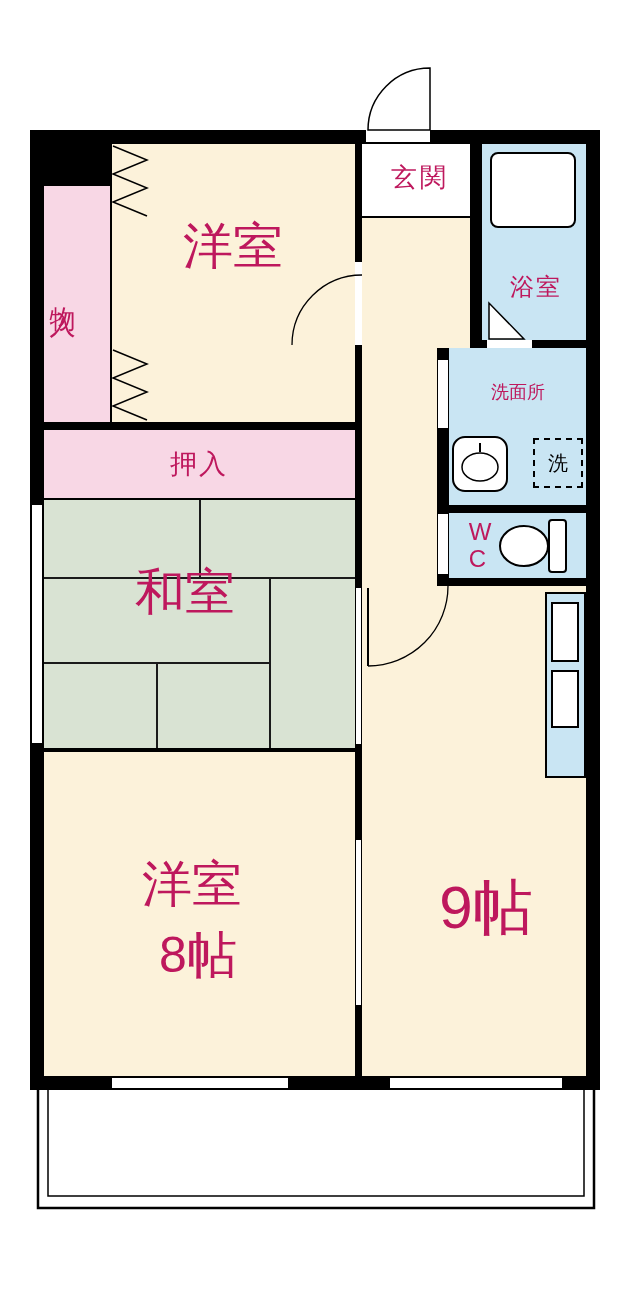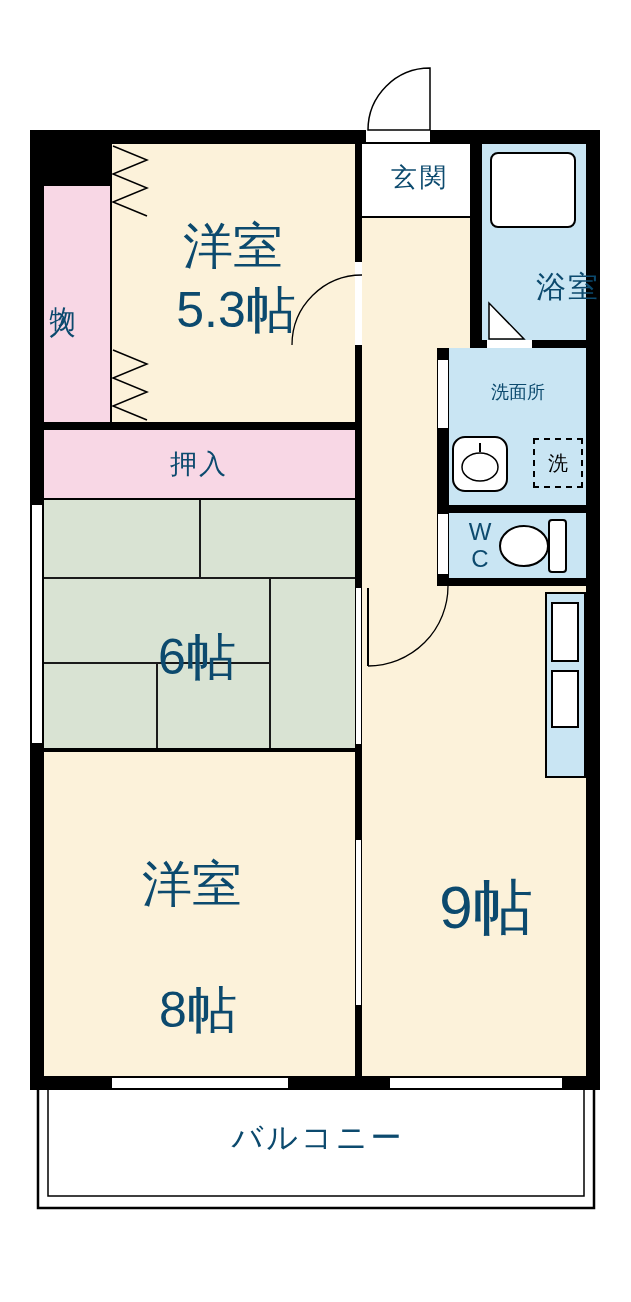--- a/index.html
+++ b/index.html
@@ -1,21 +1,21 @@
 <!DOCTYPE html>
 <html><head>
 <meta charset="utf-8">
 <style>
   * { margin:0; padding:0; box-sizing:border-box; }
   html,body { background:#ffffff; }
   body { font-family:"Liberation Sans","DejaVu Sans",sans-serif; }
   .plan { position:relative; width:631px; height:1302px; background:#fff; overflow:hidden; }
   .abs { position:absolute; }
   .white { background:#ffffff; }
-  .lbl { position:absolute; transform:translate(-50%,-50%); color:#0c4a6e; text-align:center; white-space:nowrap; line-height:1; }
+  .lbl { position:absolute; transform:translate(-50%,-50%); color:#be185d; text-align:left; white-space:nowrap; line-height:1; }
   .lbl.multi { white-space:pre-line; line-height:1.12; }
   .vert { writing-mode:vertical-rl; text-orientation:upright; letter-spacing:4px; }
   .tatami { background:#1a1a1a; }
   svg.ovl { position:absolute; left:0; top:0; }
   .dashedbox { position:absolute; border:2px dashed #000; display:flex; align-items:center; justify-content:center; }
   .whitebox { position:absolute; background:#fff; border:2px solid #000; }
 </style>
 </head>
 <body>
 
@@ -91,26 +91,24 @@
       <ellipse cx="524" cy="546" rx="24" ry="20" fill="#ffffff" stroke="#000000" stroke-width="2"></ellipse>
     </g>
     <g>
       <polyline points="38,1090 38,1208 594,1208 594,1090" fill="none" stroke="#000000" stroke-width="2.5"></polyline>
       <polyline points="48,1090 48,1196 584,1196 584,1090" fill="none" stroke="#000000" stroke-width="1.5"></polyline>
     </g>
   </svg>
 
   <div class="lbl" style="left:420px;top:177px;font-size:26px;letter-spacing:3px">玄関</div>
   <div class="lbl" style="left:233px;top:246px;font-size:50px">洋室</div>
-  <div class="lbl" style="left:236px;top:310px;font-size:50px">5.3帖</div>
   <div class="lbl vert" style="left:63px;top:290px;font-size:26px">物入</div>
-  <div class="lbl" style="left:568px;top:287px;font-size:30px;letter-spacing:2px">浴室</div>
+  <div class="lbl" style="left:536px;top:287px;font-size:24px;letter-spacing:2px">浴室</div>
   <div class="lbl" style="left:518px;top:392px;font-size:18px">洗面所</div>
   <div class="lbl multi" style="left:480px;top:546px;font-size:24px">W
 C</div>
   <div class="lbl" style="left:199px;top:464px;font-size:27px;letter-spacing:2px">押入</div>
-  <div class="lbl" style="left:197px;top:657px;font-size:50px">6帖</div>
+  <div class="lbl" style="left:185px;top:592px;font-size:50px">和室</div>
   <div class="lbl" style="left:486px;top:908px;font-size:60px">9帖</div>
   <div class="lbl" style="left:192px;top:884px;font-size:50px">洋室</div>
-  <div class="lbl" style="left:198px;top:1010px;font-size:50px">8帖</div>
-  <div class="lbl" style="left:318px;top:1137px;font-size:31px;letter-spacing:3px">バルコニー</div>
+  <div class="lbl" style="left:198px;top:955px;font-size:50px">8帖</div>
 
 </div>
 
 </body></html>

